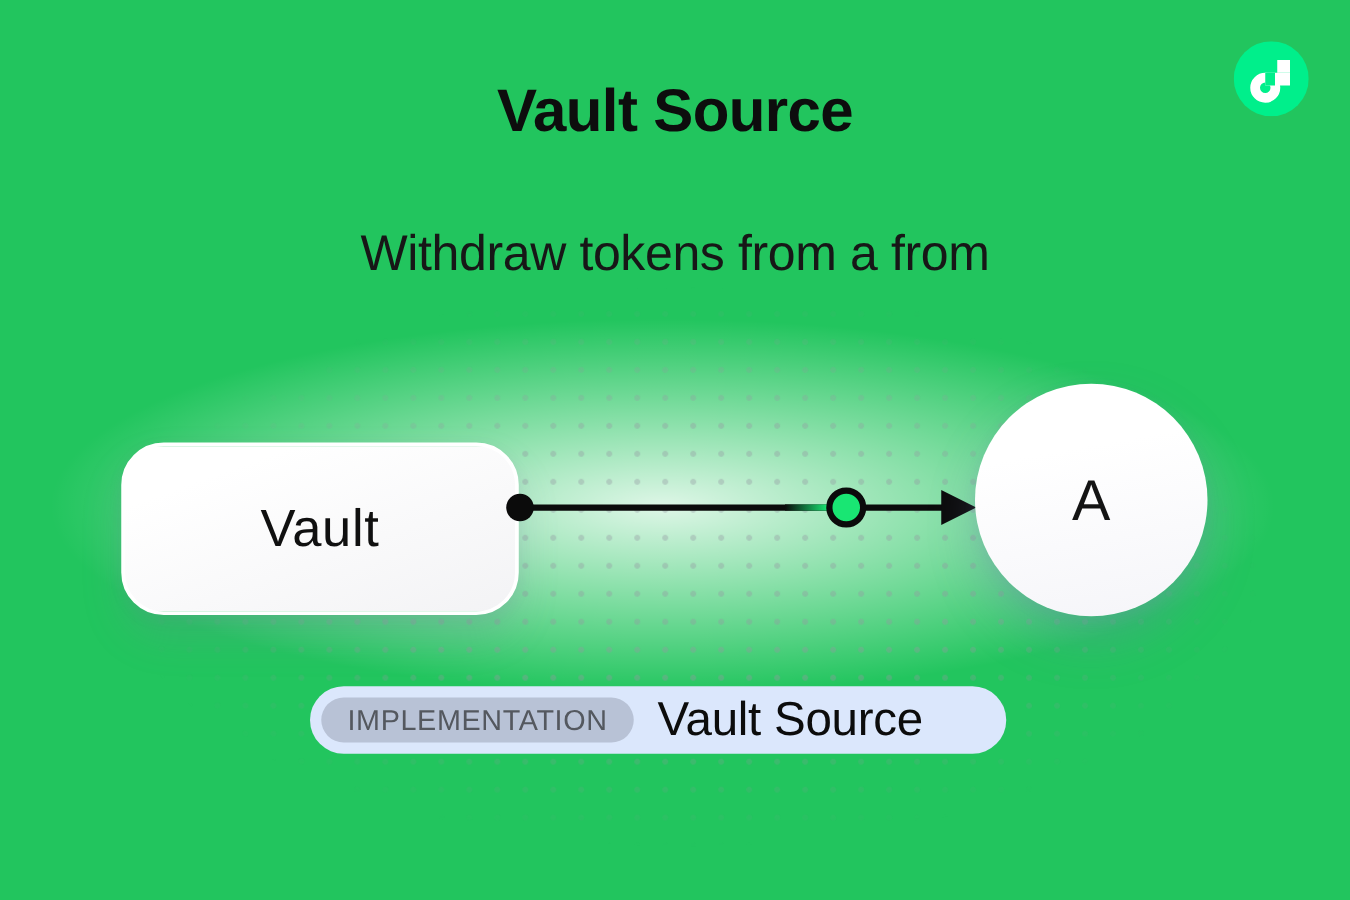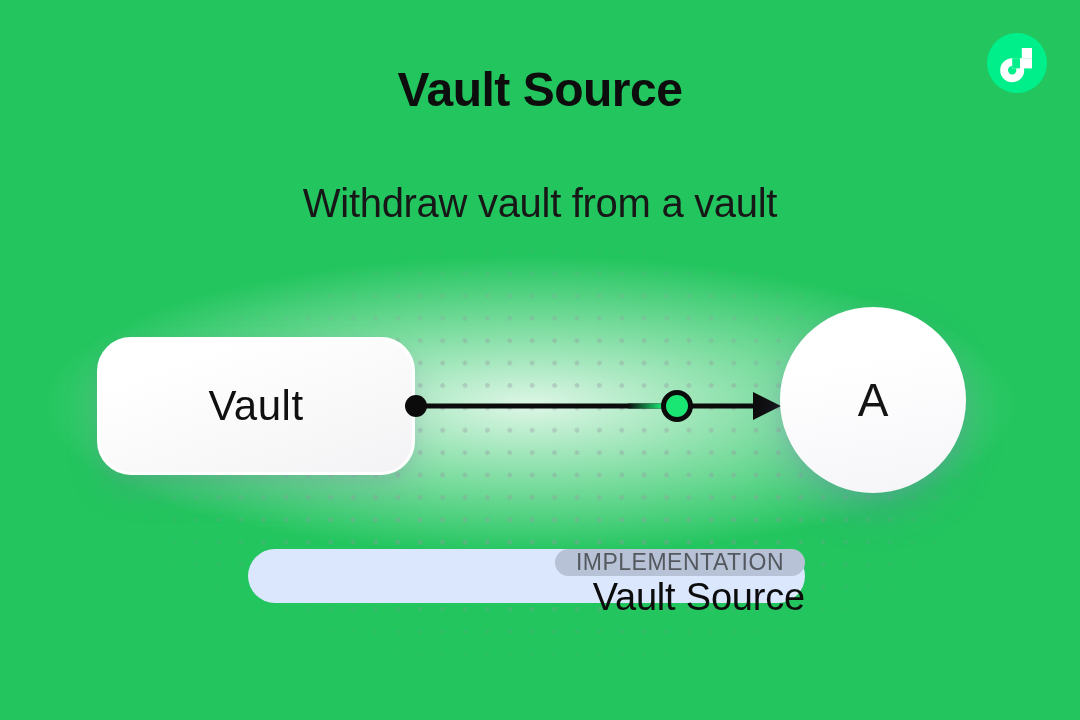--- a/index.html
+++ b/index.html
@@ -29,21 +29,21 @@
     position:absolute;left:0;top:62px;width:100%;
     text-align:center;font-size:48px;font-weight:700;letter-spacing:-.5px;
   }
   .subtitle{
     position:absolute;left:0;top:181px;width:100%;
     text-align:center;font-size:40px;font-weight:400;color:#171717;letter-spacing:-.3px;
   }
   .logo{position:absolute;left:987px;top:33px;width:60px;height:60px;}
 
   .vault-node{
-    position:absolute;left:97px;top:337px;width:318px;height:138px;
+    position:absolute;left:97px;top:354px;width:318px;height:138px;
     border-radius:34px;
     background:linear-gradient(160deg,#ffffff 20%,#f3f3f5 100%);
     border:3px solid #ffffff;
     box-shadow:0 18px 32px rgba(125,130,165,.20), 0 4px 10px rgba(125,130,165,.10);
     display:flex;align-items:center;justify-content:center;
     box-sizing:border-box;
   }
   .vault-node span{font-size:42px;color:#101010;letter-spacing:.5px;}
 
   .connector{position:absolute;left:400px;top:379px;width:392px;height:56px;}
@@ -53,21 +53,21 @@
     border-radius:50%;
     background:linear-gradient(170deg,#ffffff 30%,#f5f5f9 100%);
     box-shadow:0 20px 38px rgba(122,126,185,.28), 0 4px 10px rgba(122,126,185,.12);
     display:flex;align-items:center;justify-content:center;
   }
   .account-node span{font-size:46px;color:#141414;}
 
   .badge{
     position:absolute;left:248px;top:549px;width:557px;height:54px;
     border-radius:27px;background:#dbe7fc;
-    display:flex;align-items:flex-end;box-sizing:border-box;padding-left:9px;flex-direction:column;
+    display:flex;align-items:center;box-sizing:border-box;padding-left:9px;
   }
   .badge .tag{
     height:36px;border-radius:18px;background:#b8c2d6;
     display:flex;align-items:center;padding:0 21px;
     font-size:23px;font-weight:500;color:#54585f;letter-spacing:.5px;
     white-space:nowrap;
   }
   .badge .label{
     margin-left:19px;font-size:38px;color:#0c0c0c;letter-spacing:-.2px;white-space:nowrap;
   }
@@ -82,21 +82,21 @@
 
   <svg class="logo" viewBox="0 0 100 100" aria-hidden="true">
     <circle cx="50" cy="50" r="50" fill="#00EF8B"></circle>
     <path fill="#ffffff" fill-rule="evenodd" d="M62 62a20 20 0 1 1-40 0 20 20 0 0 1 40 0Zm-13 0a7 7 0 1 1-14 0 7 7 0 0 1 14 0Z"></path>
     <rect x="42" y="42" width="33" height="17" fill="#ffffff"></rect>
     <rect x="58" y="25" width="17" height="17" fill="#ffffff"></rect>
     <rect x="42" y="42" width="13" height="17" fill="#00EF8B"></rect>
   </svg>
 
   <div class="title">Vault Source</div>
-  <div class="subtitle">Withdraw vault from a vault</div>
+  <div class="subtitle">Withdraw tokens from a from</div>
 
   <div class="vault-node">
     <span>Vault</span>
   </div>
 
   <svg class="connector" viewBox="0 0 392 56" aria-hidden="true">
     <defs>
       <linearGradient id="lineToGreen" x1="0" y1="0" x2="1" y2="0">
         <stop offset="0" stop-color="#0b0b0b"></stop>
         <stop offset="1" stop-color="#19E673"></stop>

